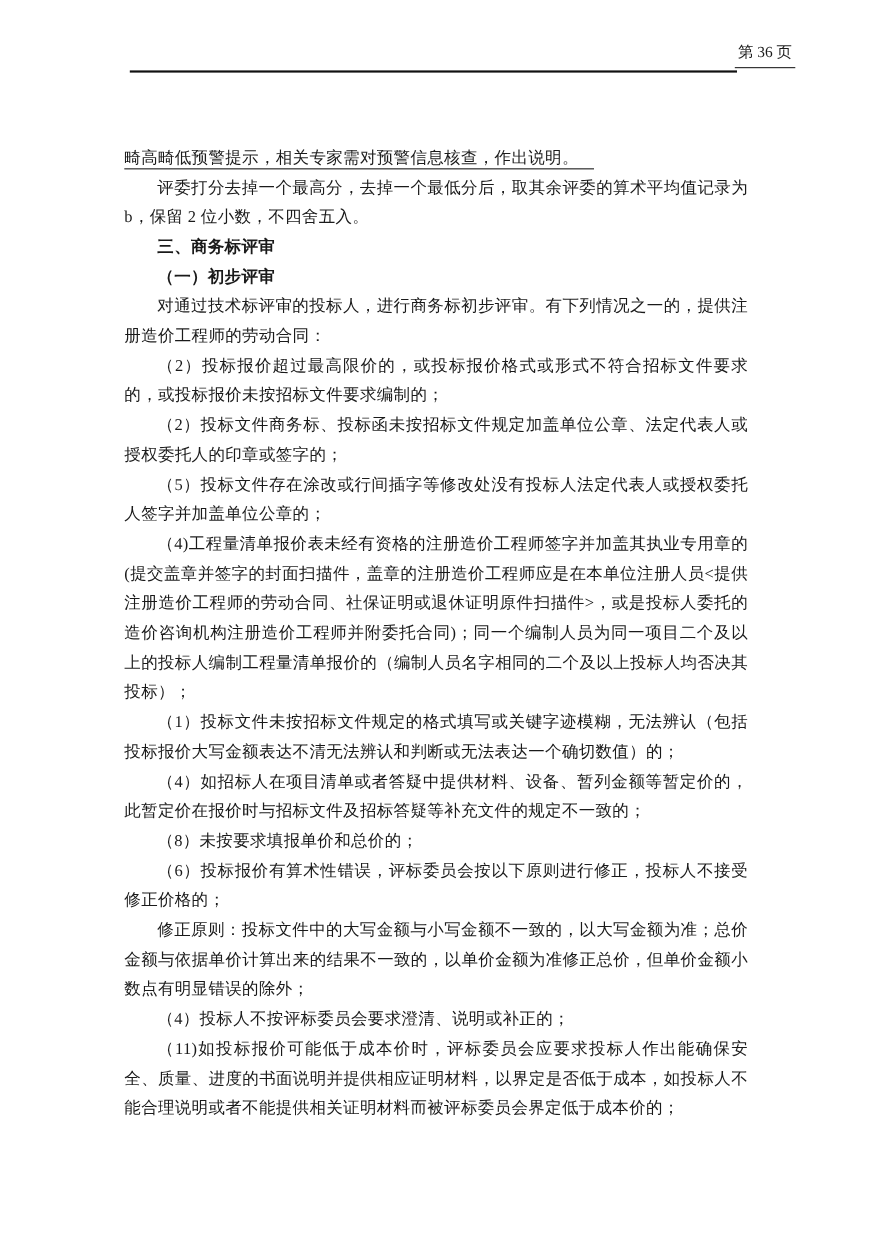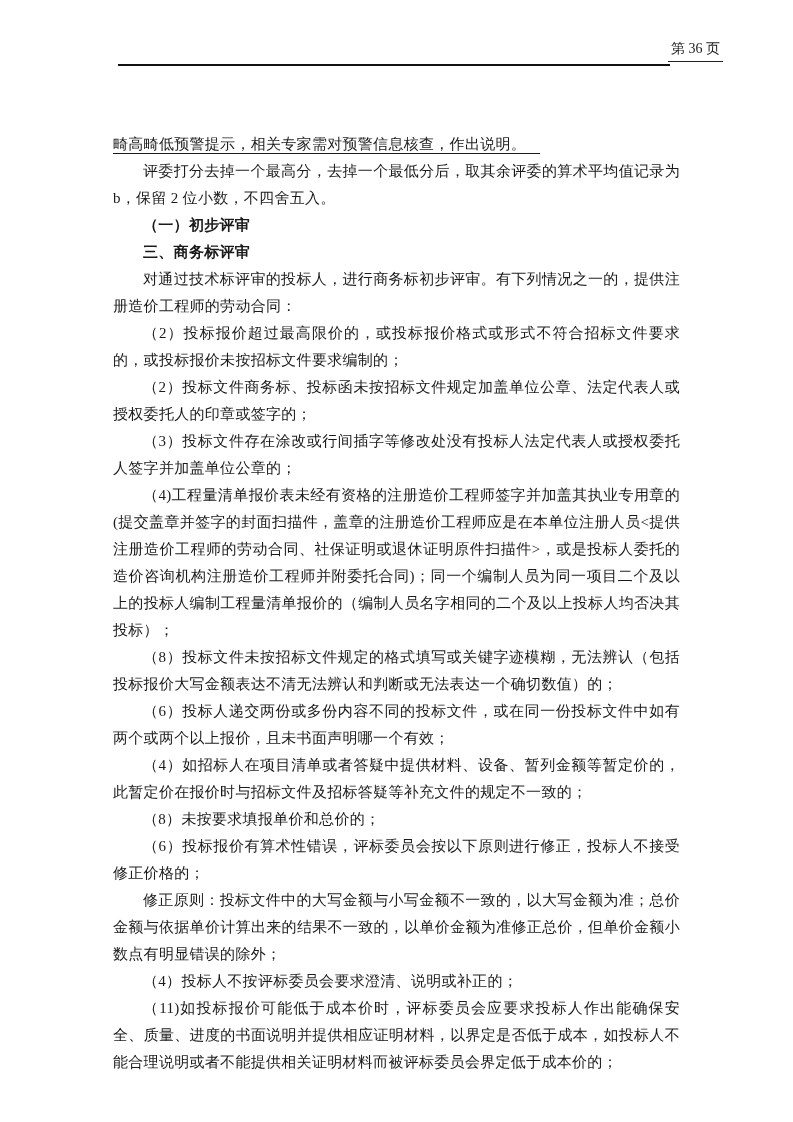--- a/index.html
+++ b/index.html
@@ -68,29 +68,28 @@
 <div class="page">
 
   <div class="page-header">
     <span class="page-num">第 36 页</span>
   </div>
   <div class="header-rule"></div>
 
   <div class="content" id="doc-body">
       <p class="para underline"><span class="ul">畸高畸低预警提示，相关专家需对预警信息核查，作出说明。</span></p>
       <p class="para body">评委打分去掉一个最高分，去掉一个最低分后，取其余评委的算术平均值记录为 b，保留 2 位小数，不四舍五入。</p>
+      <p class="para heading">三、商务标评审</p>
       <p class="para heading">（一）初步评审</p>
-      <p class="para heading">三、商务标评审</p>
       <p class="para body">对通过技术标评审的投标人，进行商务标初步评审。有下列情况之一的，提供注册造价工程师的劳动合同：</p>
       <p class="para body">（2）投标报价超过最高限价的，或投标报价格式或形式不符合招标文件要求的，或投标报价未按招标文件要求编制的；</p>
       <p class="para body">（2）投标文件商务标、投标函未按招标文件规定加盖单位公章、法定代表人或授权委托人的印章或签字的；</p>
-      <p class="para body">（3）投标文件存在涂改或行间插字等修改处没有投标人法定代表人或授权委托人签字并加盖单位公章的；</p>
+      <p class="para body">（5）投标文件存在涂改或行间插字等修改处没有投标人法定代表人或授权委托人签字并加盖单位公章的；</p>
       <p class="para body">（4)工程量清单报价表未经有资格的注册造价工程师签字并加盖其执业专用章的(提交盖章并签字的封面扫描件，盖章的注册造价工程师应是在本单位注册人员&lt;提供注册造价工程师的劳动合同、社保证明或退休证明原件扫描件&gt;，或是投标人委托的造价咨询机构注册造价工程师并附委托合同)；同一个编制人员为同一项目二个及以上的投标人编制工程量清单报价的（编制人员名字相同的二个及以上投标人均否决其投标）；</p>
-      <p class="para body">（8）投标文件未按招标文件规定的格式填写或关键字迹模糊，无法辨认（包括投标报价大写金额表达不清无法辨认和判断或无法表达一个确切数值）的；</p>
-      <p class="para body">（6）投标人递交两份或多份内容不同的投标文件，或在同一份投标文件中如有两个或两个以上报价，且未书面声明哪一个有效；</p>
+      <p class="para body">（1）投标文件未按招标文件规定的格式填写或关键字迹模糊，无法辨认（包括投标报价大写金额表达不清无法辨认和判断或无法表达一个确切数值）的；</p>
       <p class="para body">（4）如招标人在项目清单或者答疑中提供材料、设备、暂列金额等暂定价的，此暂定价在报价时与招标文件及招标答疑等补充文件的规定不一致的；</p>
       <p class="para body">（8）未按要求填报单价和总价的；</p>
       <p class="para body">（6）投标报价有算术性错误，评标委员会按以下原则进行修正，投标人不接受修正价格的；</p>
       <p class="para body">修正原则：投标文件中的大写金额与小写金额不一致的，以大写金额为准；总价金额与依据单价计算出来的结果不一致的，以单价金额为准修正总价，但单价金额小数点有明显错误的除外；</p>
       <p class="para body">（4）投标人不按评标委员会要求澄清、说明或补正的；</p>
       <p class="para body">（11)如投标报价可能低于成本价时，评标委员会应要求投标人作出能确保安全、质量、进度的书面说明并提供相应证明材料，以界定是否低于成本，如投标人不能合理说明或者不能提供相关证明材料而被评标委员会界定低于成本价的；</p>
     </div>
 
 </div>
 

